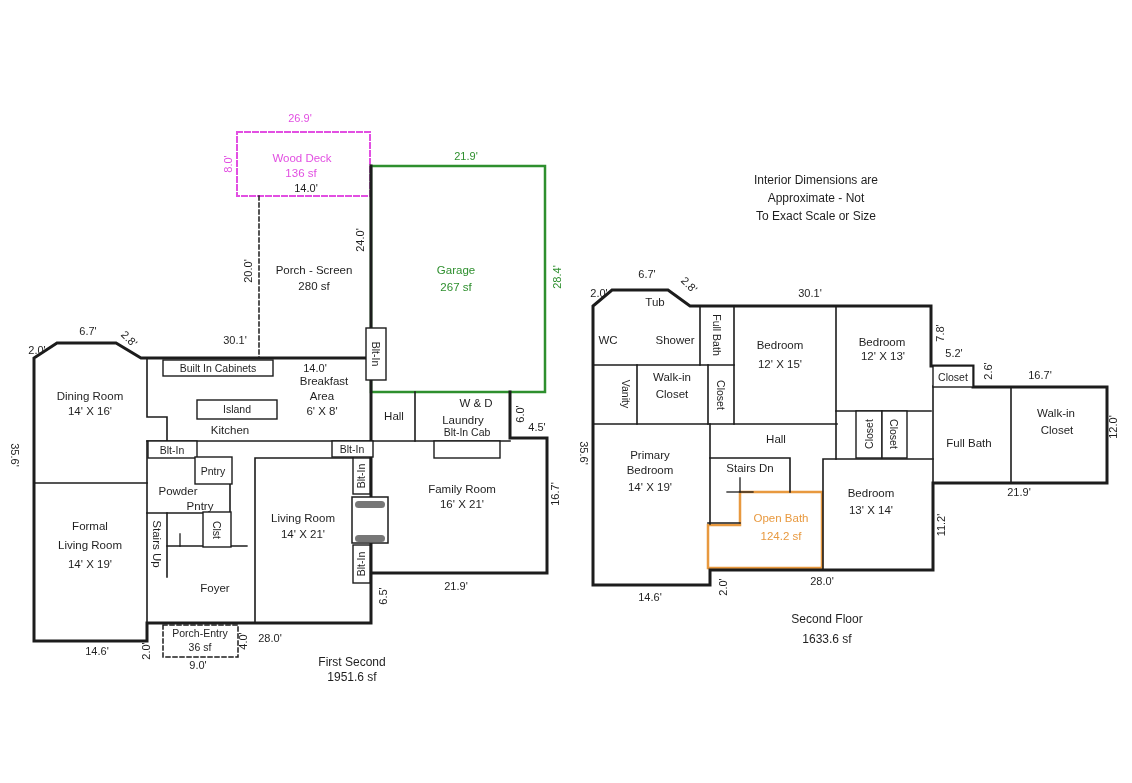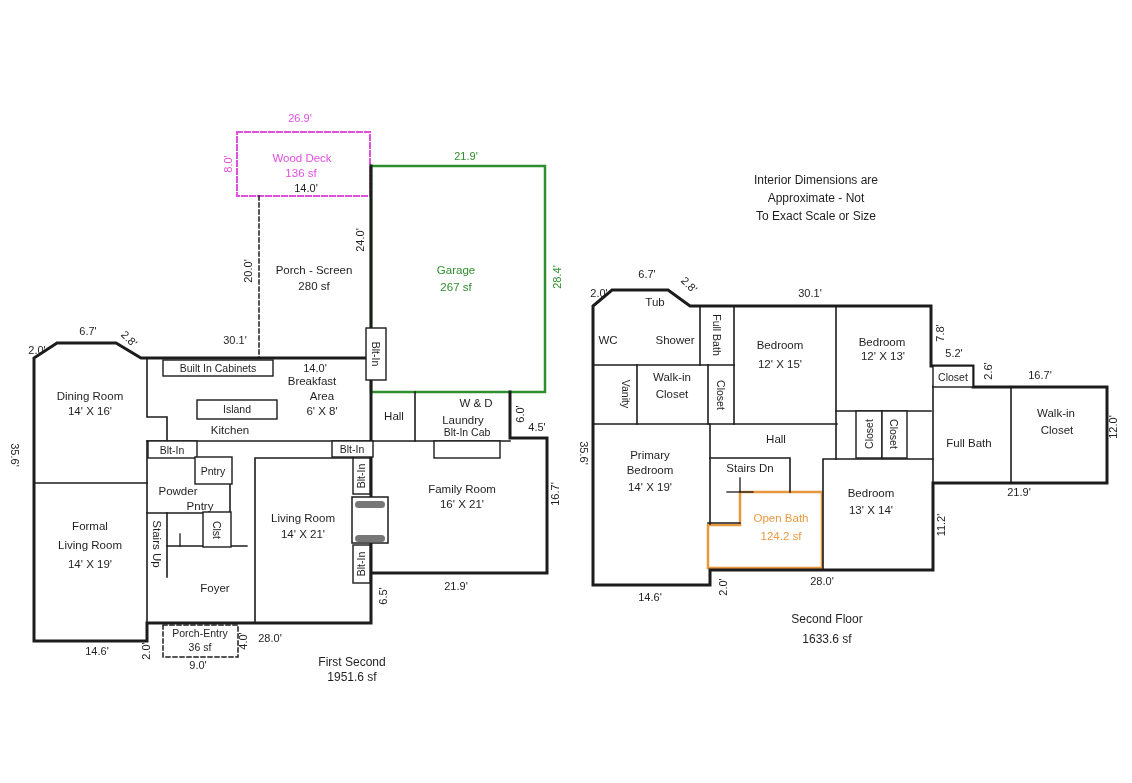--- a/index.html
+++ b/index.html
@@ -129,21 +129,21 @@
   <span class="lb dim" style="left:235px;top:340px">30.1'</span>
   <span class="lb dim vd" style="left:14px;top:455px">35.6'</span>
 
   <span class="lb" style="left:90px;top:397px">Dining Room</span>
   <span class="lb" style="left:90px;top:412px">14'  X  16'</span>
   <span class="lb bx" style="left:218px;top:368px">Built In Cabinets</span>
   <span class="lb bx" style="left:237px;top:409px">Island</span>
   <span class="lb" style="left:230px;top:431px">Kitchen</span>
 
   <span class="lb dim" style="left:315px;top:368px">14.0'</span>
-  <span class="lb" style="left:312px;top:382px">Breakfast</span>
+  <span class="lb" style="left:324px;top:382px">Breakfast</span>
   <span class="lb" style="left:322px;top:397px">Area</span>
   <span class="lb" style="left:322px;top:412px">6'  X  8'</span>
 
   <span class="lb" style="left:394px;top:417px">Hall</span>
   <span class="lb" style="left:476px;top:404px">W &amp; D</span>
   <span class="lb" style="left:463px;top:421px">Laundry</span>
   <span class="lb dim v" style="left:520px;top:414px">6.0'</span>
   <span class="lb dim" style="left:537px;top:427px">4.5'</span>
 
   <span class="lb bx" style="left:172px;top:450px">Blt-In</span>

